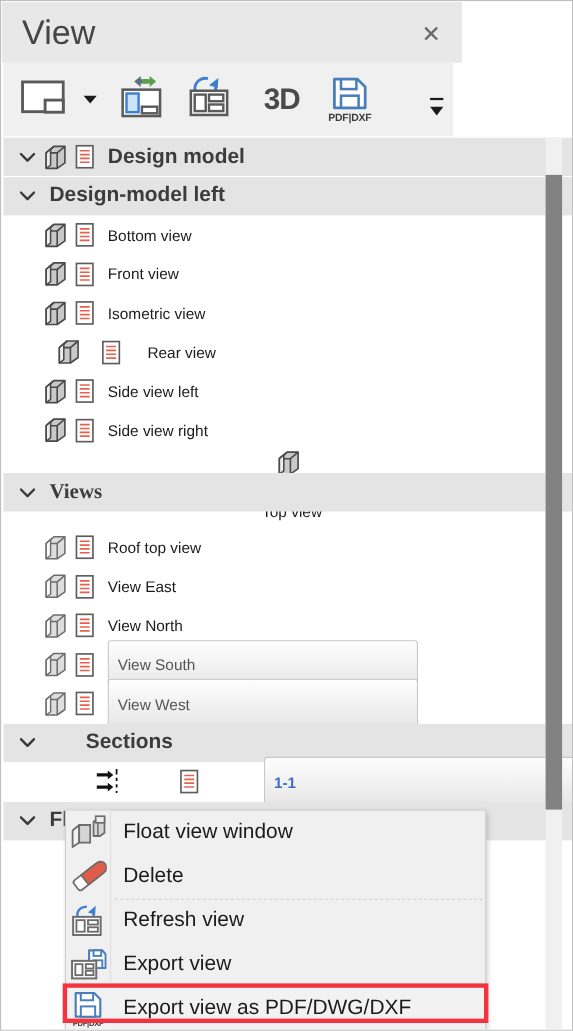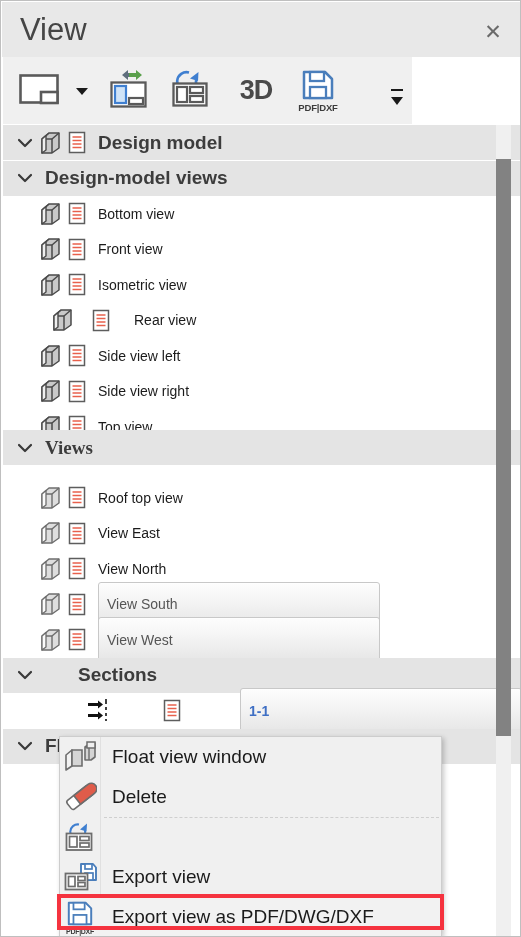--- a/index.html
+++ b/index.html
@@ -13,21 +13,21 @@
   #panel{
     position:absolute;left:0;top:0;width:521px;height:937px;
     box-sizing:border-box;
     border:1px solid #bfbfbf;
     background:#ffffff;
     overflow:hidden;
   }
 
   
   #titlebar{
-    position:absolute;left:1px;top:1px;width:519px;height:55px;
+    position:absolute;left:1px;top:1px;width:418px;height:55px;
     background:#e8e8e8;
     box-sizing:border-box;
   }
   #title-text{
     position:absolute;left:18px;top:8px;
     font-size:31px;color:#454545;font-weight:400;
     letter-spacing:0px;
     line-height:40px;
   }
   #close-btn{
@@ -267,21 +267,21 @@
           </svg>
         </span>
         <span class="lbl bold">Design model</span>
       </div>
       <div class="row group" style="top: 35.5px;">
         <span class="chev">
           <svg width="14" height="14" viewBox="0 0 14 14">
             <path d="M1,4 L7,10 L13,4" fill="none" stroke="#3a3a3a" stroke-width="2.2" stroke-linecap="round" stroke-linejoin="round"></path>
           </svg>
         </span>
-        <span class="lbl bold">Design-model views</span>
+        <span class="lbl bold">Design-model left</span>
       </div>
       <div class="row leaf" style="top: 71px;">
         <span style="width:36px;flex:0 0 auto;"></span>
         <span class="ico">
           <svg width="24" height="26" viewBox="0 0 22 26">
             <path d="M2,9 L9,3 L19,3 L19,18 L12,23 L2,23 Z" fill="#c9c9c9" stroke="#4a4a4a" stroke-width="1.5" stroke-linejoin="round"></path>
             <path d="M2,9 L12,9 L12,23" fill="none" stroke="#4a4a4a" stroke-width="1.5"></path>
             <path d="M12,9 L19,3" fill="none" stroke="#4a4a4a" stroke-width="1.5"></path>
             <path d="M2,9 L9,3" fill="none" stroke="#4a4a4a" stroke-width="1.5"></path>
             <path d="M2,9 L6,5.5 L6,20 L2,23 Z" fill="#efefef" stroke="#4a4a4a" stroke-width="1.4" stroke-linejoin="round"></path>
@@ -413,21 +413,21 @@
             <g stroke="#e8604c" stroke-width="1.5">
               <line x1="5.5" y1="7" x2="14.5" y2="7"></line>
               <line x1="5.5" y1="10.5" x2="14.5" y2="10.5"></line>
               <line x1="5.5" y1="14" x2="14.5" y2="14"></line>
               <line x1="5.5" y1="17.5" x2="14.5" y2="17.5"></line>
             </g>
           </svg>
         </span>
         <span class="lbl">Side view right</span>
       </div>
-      <div class="row leaf" style="top: 284px;">
+      <div class="row leaf" style="top: 284px; flex-direction: column;">
         <span style="width:36px;flex:0 0 auto;"></span>
         <span class="ico">
           <svg width="24" height="26" viewBox="0 0 22 26">
             <path d="M2,9 L9,3 L19,3 L19,18 L12,23 L2,23 Z" fill="#c9c9c9" stroke="#4a4a4a" stroke-width="1.5" stroke-linejoin="round"></path>
             <path d="M2,9 L12,9 L12,23" fill="none" stroke="#4a4a4a" stroke-width="1.5"></path>
             <path d="M12,9 L19,3" fill="none" stroke="#4a4a4a" stroke-width="1.5"></path>
             <path d="M2,9 L9,3" fill="none" stroke="#4a4a4a" stroke-width="1.5"></path>
             <path d="M2,9 L6,5.5 L6,20 L2,23 Z" fill="#efefef" stroke="#4a4a4a" stroke-width="1.4" stroke-linejoin="round"></path>
           </svg>
         </span>
@@ -653,20 +653,21 @@
         <span class="mi-ico">
           <svg width="34" height="32" viewBox="0 0 34 32">
             <path d="M22,9 A7.5,7.5 0 1,1 16,3.5" fill="none" stroke="#3f7fd0" stroke-width="2.1"></path>
             <path d="M24,2.5 L23.5,10.5 L17,8.5 Z" fill="#3f7fd0"></path>
             <rect x="3.5" y="12.5" width="25" height="16.5" fill="#ffffff" stroke="#6d6d6d" stroke-width="1.8"></rect>
             <rect x="6.5" y="15.5" width="7.5" height="10.5" fill="#ffffff" stroke="#6d6d6d" stroke-width="1.7"></rect>
             <rect x="17" y="15.5" width="9" height="4" fill="#ffffff" stroke="#6d6d6d" stroke-width="1.7"></rect>
             <rect x="17" y="22" width="9" height="4" fill="#ffffff" stroke="#6d6d6d" stroke-width="1.7"></rect>
           </svg>
         </span>
+        <span class="mi-lbl">Refresh view</span>
       </div>
       <div class="mi" style="top: 120px;">
         <span class="mi-ico">
           <svg width="34" height="32" viewBox="0 0 34 32">
             <path d="M18,3 L30,3 L33,6.5 L33,19 L18,19 Z" fill="#ffffff" stroke="#4a7ebb" stroke-width="1.9" stroke-linejoin="round"></path>
             <rect x="22" y="3" width="7" height="5" fill="#ffffff" stroke="#4a7ebb" stroke-width="1.7"></rect>
             <rect x="22" y="12" width="8" height="7" fill="#ffffff" stroke="#4a7ebb" stroke-width="1.7"></rect>
             <rect x="2.5" y="12.5" width="22" height="16" fill="#ffffff" stroke="#6d6d6d" stroke-width="1.8"></rect>
             <rect x="5.5" y="15.5" width="6.5" height="10" fill="#ffffff" stroke="#6d6d6d" stroke-width="1.7"></rect>
             <rect x="15" y="15.5" width="7" height="4" fill="#ffffff" stroke="#6d6d6d" stroke-width="1.7"></rect>

